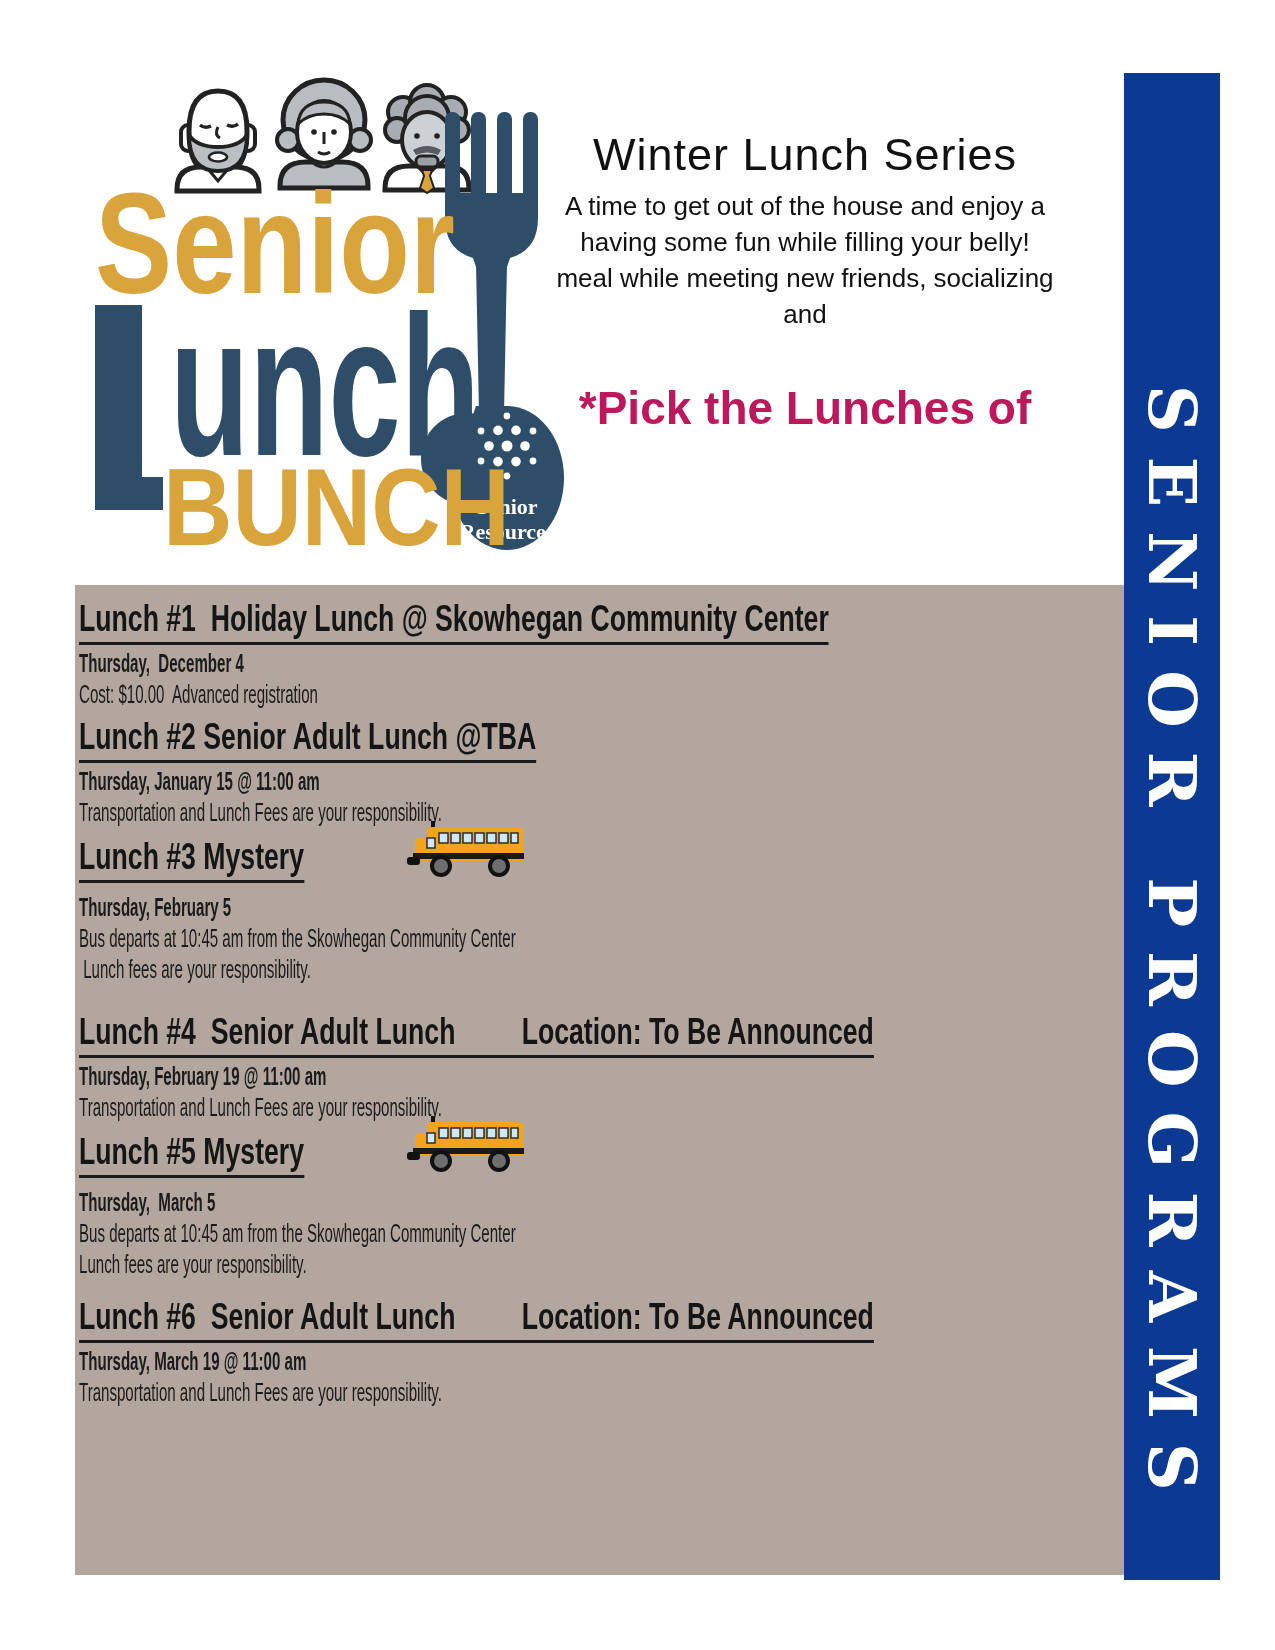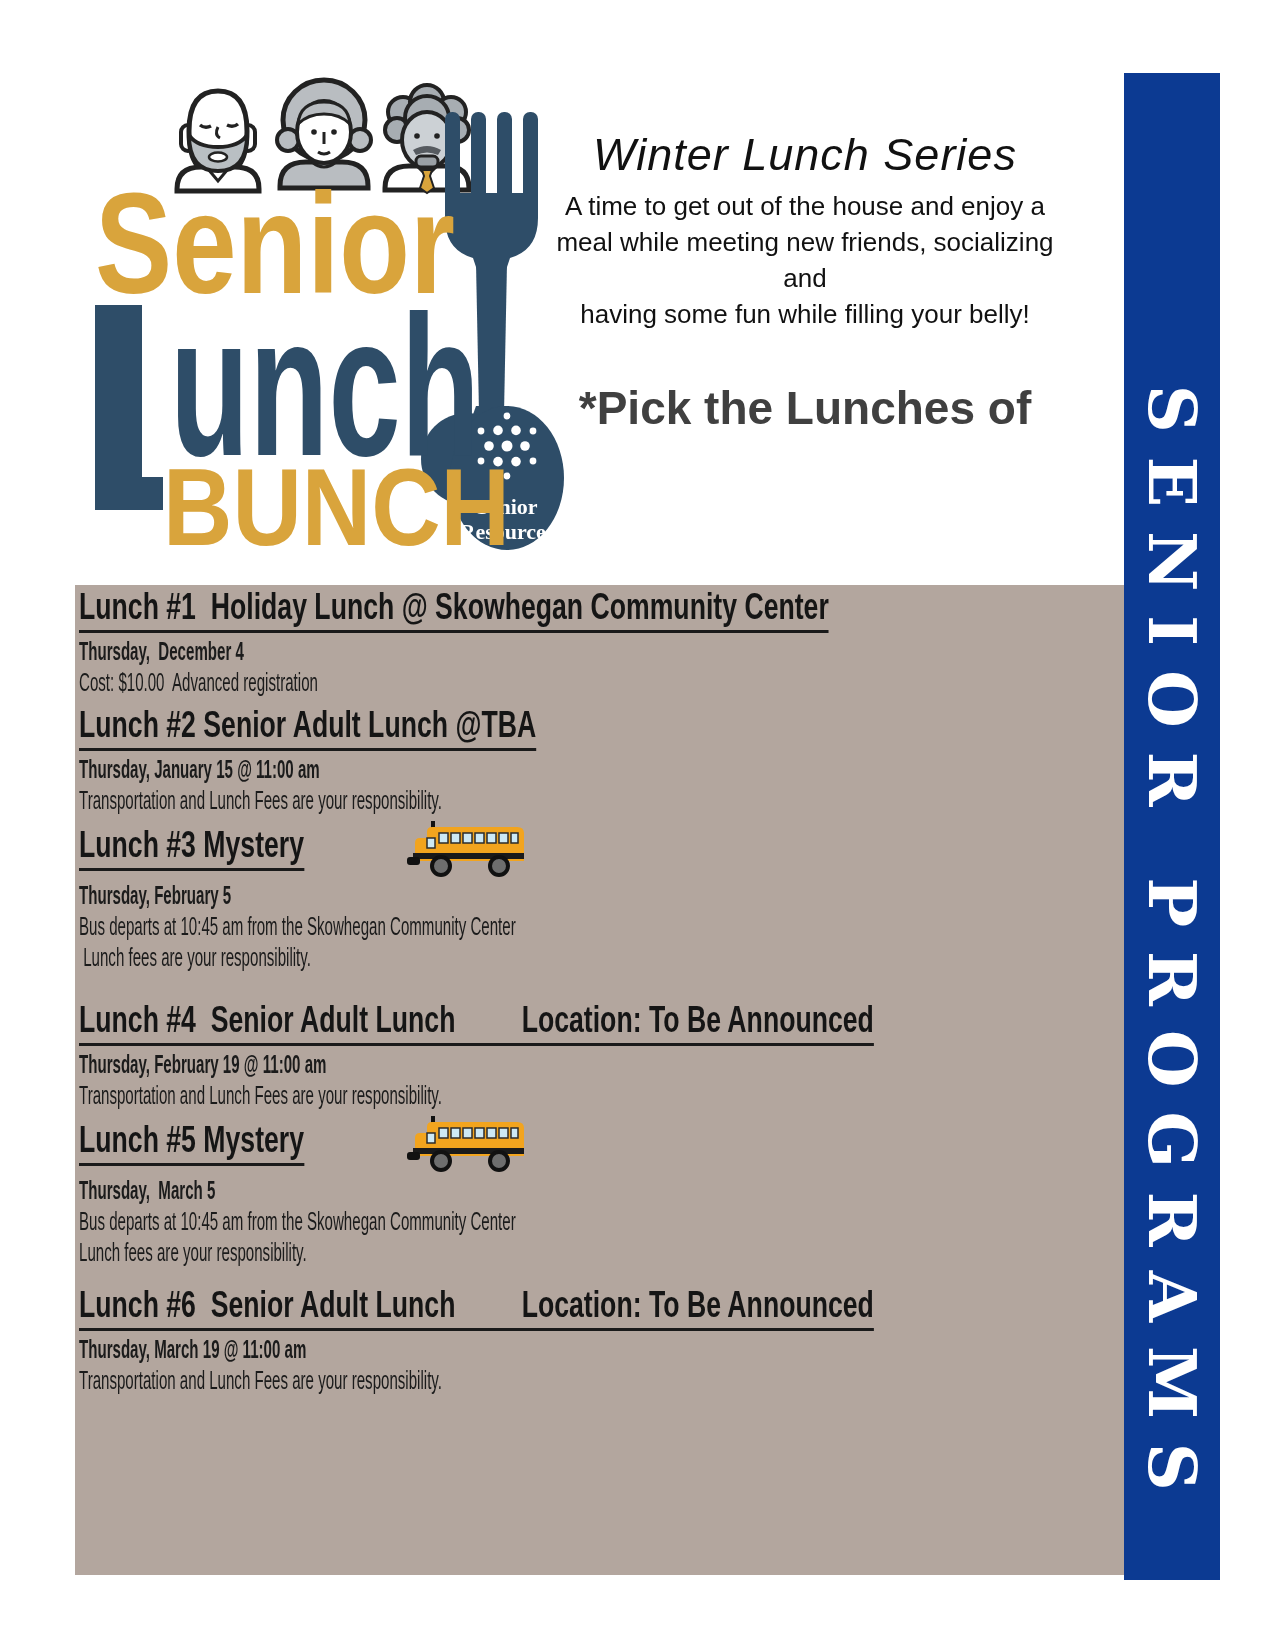--- a/index.html
+++ b/index.html
@@ -4,39 +4,39 @@
 <style>
   html,body{margin:0;padding:0;}
   body{
     width:1275px;height:1650px;position:relative;overflow:hidden;
     background:#ffffff;font-family:"Liberation Sans",sans-serif;color:#161616;
   }
   
   .logo-wrap{position:absolute;left:70px;top:58px;width:500px;height:500px;}
   
   .head-col{position:absolute;left:550px;top:130px;width:510px;text-align:center;}
-  .wl-title{font-size:45px;line-height:50px;font-weight:500;color:#111;letter-spacing:1px;font-style:italic;}
+  .wl-title{font-size:45px;line-height:50px;font-weight:500;color:#111;letter-spacing:1px;}
   .wl-sub{margin-top:8px;font-size:26px;line-height:36px;color:#111;}
-  .wl-cta{margin-top:44px;font-size:46px;line-height:64px;font-weight:600;color:#404040;}
+  .wl-cta{margin-top:44px;font-size:46px;line-height:64px;font-weight:600;color:#be185d;}
   
   .side-banner{
     position:absolute;left:1124px;top:73px;width:96px;height:1507px;
     background:#0c3a92;display:flex;justify-content:center;
   }
   .side-banner .vtext{
     writing-mode:vertical-rl;text-orientation:mixed;
     font-family:"DejaVu Serif",serif;font-weight:700;font-size:66px;
     color:#ffffff;letter-spacing:24px;padding-top:312px;white-space:pre;
   }
   
   .panel{
     position:absolute;left:75px;top:585px;width:1049px;height:990px;
     background:#b3a69e;
   }
-  .sec{position:absolute;left:4px;right:13px;}
+  .sec{position:absolute;left:4px;right:13px;margin-top:12px;}
   .lh{
     display:inline-block;margin:0;white-space:pre;
     font-weight:700;font-size:37px;line-height:44px;color:#151515;
     border-bottom:3px solid #1a1a1a;padding-bottom:1px;
     transform:scaleX(0.72);transform-origin:0 50%;
   }
   .lh .gap{display:inline-block;width:92px;}
   .sub{
     white-space:pre;font-weight:700;font-size:26px;line-height:31px;color:#1b1b1b;
     transform:scaleX(0.58);transform-origin:0 50%;margin-top:3px;
@@ -137,22 +137,22 @@
     <path d="M25,247 H72 V419 H93 V452 H25 Z" fill="#2e4d68"></path>
     <text x="100" y="397" font-family="Liberation Sans, sans-serif" font-weight="700" font-size="200" textLength="310" lengthAdjust="spacingAndGlyphs" fill="#2e4d68">unch</text>
     <text x="93" y="487" font-family="Liberation Sans, sans-serif" font-weight="700" font-size="110" textLength="347" lengthAdjust="spacingAndGlyphs" fill="#d9a43c">BUNCH</text>
   </svg>
 </div>
 
 <div class="head-col">
   <div class="wl-title">Winter Lunch Series</div>
   <div class="wl-sub">
     <div>A time to get out of the house and enjoy a</div>
+    <div>having some fun while filling your belly!</div>
     <div>meal while meeting new friends, socializing and</div>
-    <div>having some fun while filling your belly!</div>
   </div>
   <div class="wl-cta">
     <div>*Pick the Lunches of</div>
   </div>
 </div>
 
 <div class="side-banner">
   <div class="vtext">SENIOR PROGRAMS</div>
 </div>
 

